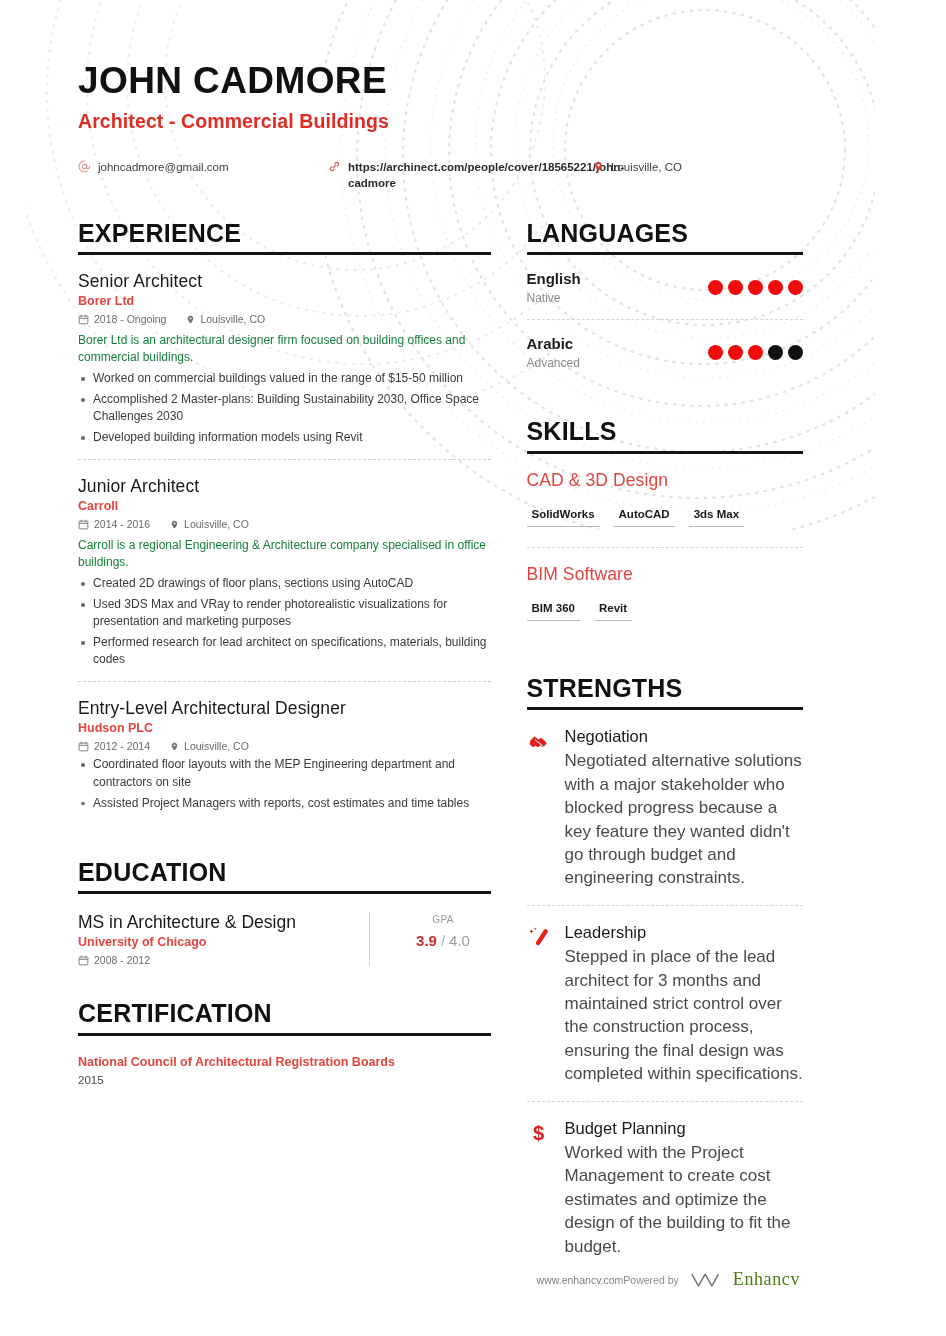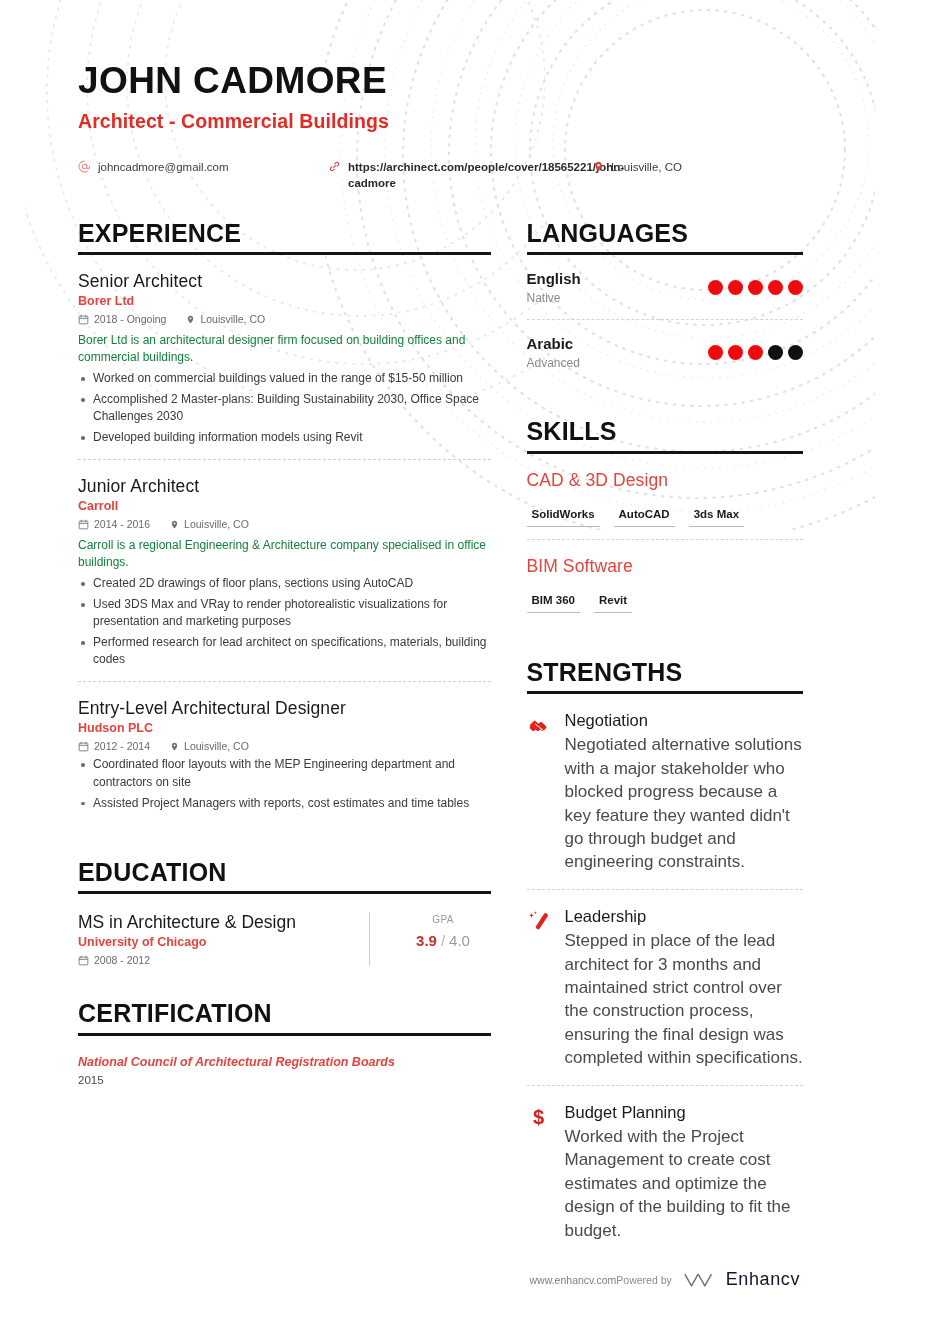--- a/index.html
+++ b/index.html
@@ -174,21 +174,20 @@
   .gpa-value b { color: #C5302B; font-weight: 700; }
   .gpa-value .sl { color: #b4b4b4; margin: 0 4px; }
 
   
   .cert { padding-top: 18px; }
   .cert-name {
     font-size: 12.5px;
     font-weight: 700;
     color: #E2453F;
     line-height: 1.3;
-    font-style: italic;
   }
   .cert-year { margin-top: 4px; font-size: 11.5px; color: #4a4a4a; }
 
   
   .lang-row {
     display: flex;
     align-items: center;
     justify-content: space-between;
     padding: 15px 0 14px 0;
   }
@@ -207,21 +206,21 @@
     color: #E2453F;
     letter-spacing: .1px;
   }
   .tags { margin-top: 17px; display: flex; flex-wrap: wrap; gap: 0 14px; }
   .tag {
     font-size: 11.5px;
     font-weight: 700;
     color: #1a1a1a;
     padding: 0 5px 6px 5px;
     border-bottom: 1px solid #b9b9b9;
-    margin-bottom: 0;
+    margin-bottom: 8px;
     white-space: nowrap;
   }
 
   
   .strength { display: flex; gap: 12px; padding: 17px 0 15px 0; }
   .strength + .strength { border-top: 1px dashed #d4d4d4; }
   .str-icon { flex: 0 0 26px; padding-top: 3px; }
   .str-title { font-size: 16.5px; color: #1a1a1a; line-height: 1.1; }
   .str-text {
     margin-top: 4px;
@@ -235,21 +234,21 @@
     position: absolute;
     left: 78px; right: 75px; bottom: 46px;
     display: flex;
     align-items: center;
     justify-content: flex-end;
     z-index: 3;
   }
   .f-url { font-size: 10.5px; color: #7e7e7e; }
   .f-right { display: flex; align-items: center; gap: 10px; }
   .f-powered { font-size: 10.5px; color: #8b8b8b; }
-  .f-brand { font-size: 18px; color: #0f172a; letter-spacing: .6px; }
+  .f-brand { font-size: 18px; color: #4d7c0f; letter-spacing: .6px; font-family: Liberation Serif, serif; }
 </style>
 </head>
 <body>
 
 <div class="page">
 
   <svg class="deco" viewBox="0 0 760 760">
     <g fill="none" stroke="#d9d9de" stroke-width="2.2" stroke-linecap="round" stroke-dasharray="1.6 7">
       <circle cx="380" cy="380" r="140"></circle>
       <circle cx="380" cy="380" r="175"></circle>

